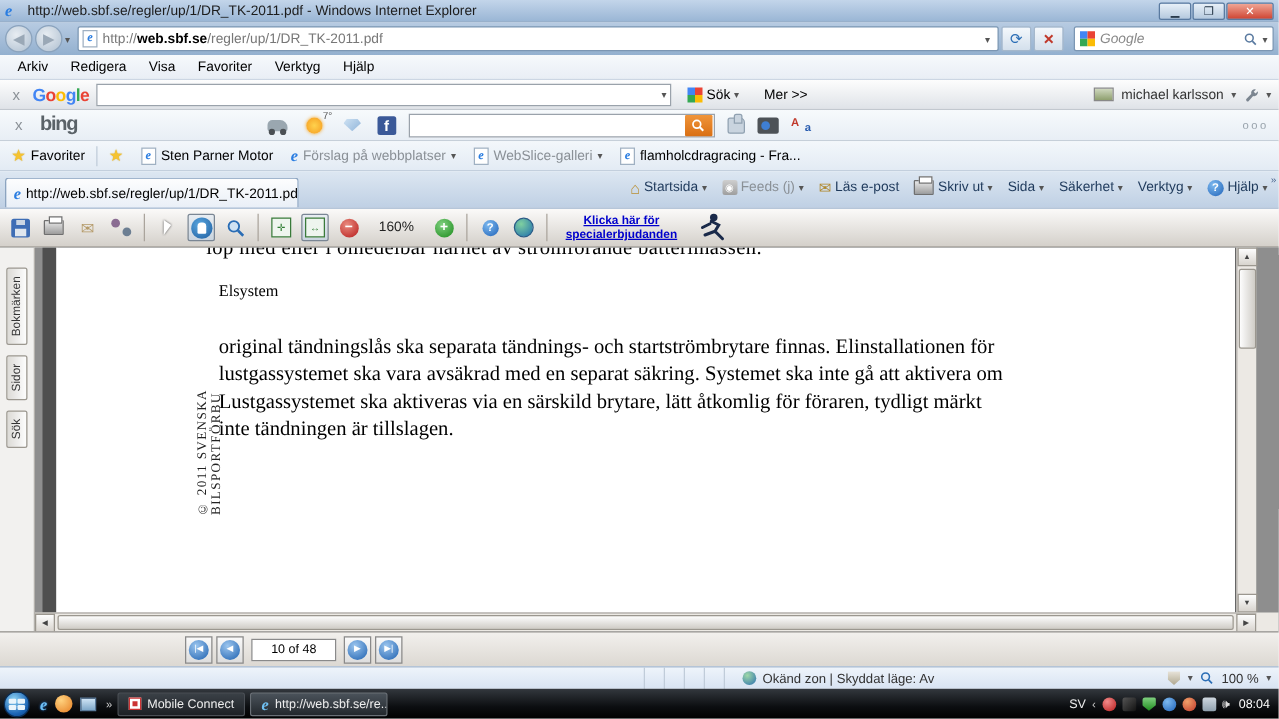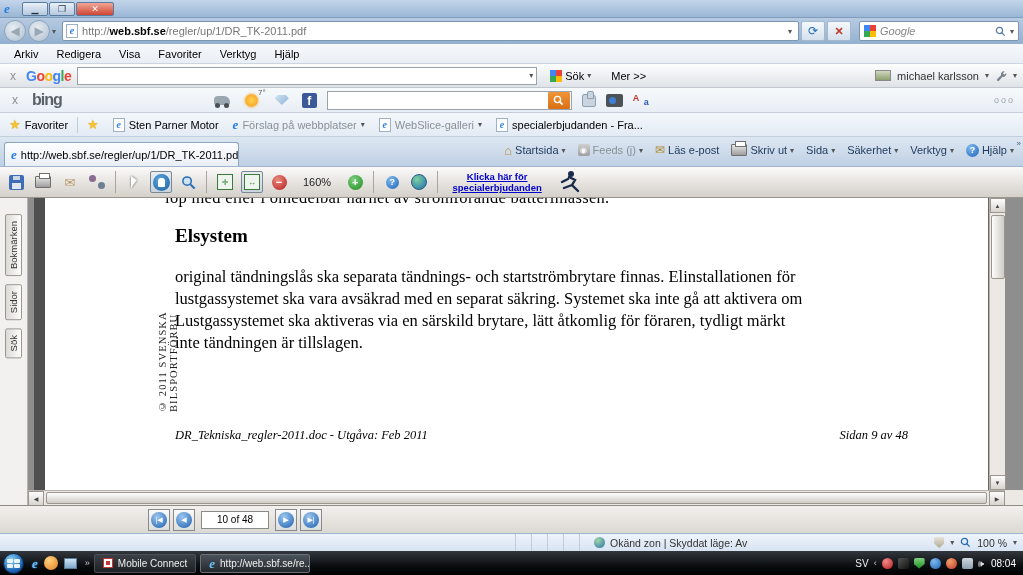--- a/index.html
+++ b/index.html
@@ -120,21 +120,21 @@
   .runner{width:30px;height:24px;}
 
   
   .content{flex:1;position:relative;background:#8e8e8e;overflow:hidden;}
   .sidestrip{position:absolute;left:0;top:0;bottom:0;width:28px;background:#f2f1ef;border-right:1px solid #b5b2ad;display:flex;flex-direction:column;align-items:center;gap:8px;padding-top:16px;}
   .vtab{writing-mode:vertical-rl;transform:rotate(180deg);font-size:9.5px;color:#333;background:linear-gradient(90deg,#fdfdfd,#dcdad6);border:1px solid #9b978f;border-radius:2px;padding:6px 2px;}
   .darkband{position:absolute;left:34px;top:0;bottom:15px;width:11px;background:#4f4f4f;}
   .page{position:absolute;left:45px;top:0;right:35px;bottom:15px;background:#fff;overflow:hidden;box-shadow:1px 0 0 #666;}
   .serif{font-family:"Liberation Serif","DejaVu Serif",serif;}
   .clipline{position:absolute;top:-10px;left:120px;white-space:nowrap;font-size:16.5px;letter-spacing:0.3px;}
-  .heading{position:absolute;top:27px;left:130px;font-size:19px;font-weight:bold;}
+  .heading{position:absolute;top:27px;left:130px;font-size:13px;font-weight:normal;}
   .bodytext{position:absolute;top:68px;left:130px;font-size:16.5px;line-height:22px;white-space:nowrap;}
   .copyright{position:absolute;left:112px;top:22px;height:192px;writing-mode:vertical-rl;transform:rotate(180deg);font-size:10.5px;letter-spacing:1.1px;color:#222;}
   .pfoot{position:absolute;top:230px;left:130px;right:80px;display:flex;justify-content:space-between;font-size:12.5px;font-style:italic;}
   .vscroll{position:absolute;right:18px;top:0;bottom:15px;width:16px;background:#ece9e4;border-left:1px solid #b5b2ad;display:flex;flex-direction:column;justify-content:space-between;align-items:center;}
   .scrbtn{width:16px;height:15px;background:linear-gradient(#fdfdfd,#d8d4ce);border:1px solid #9b978f;display:flex;align-items:center;justify-content:center;font-size:6px;color:#444;}
   .vthumb{position:absolute;top:17px;left:1px;width:14px;height:64px;background:linear-gradient(90deg,#fdfdfd,#cfccc6);border:1px solid #9b978f;border-radius:2px;}
   .hscroll{position:absolute;left:28px;right:18px;bottom:0;height:15px;background:#ece9e4;border-top:1px solid #b5b2ad;display:flex;justify-content:space-between;align-items:center;}
   .hthumb{position:absolute;left:18px;right:18px;top:1px;height:12px;background:linear-gradient(#fdfdfd,#cfccc6);border:1px solid #9b978f;border-radius:2px;}
   .corner{position:absolute;right:0;bottom:0;width:18px;height:15px;background:#ece9e4;}
   .gray-right{position:absolute;right:0;top:0;bottom:15px;width:18px;background:#8e8e8e;}
@@ -178,20 +178,21 @@
   .t-spk{background:transparent;color:#ddd;font-size:10px;width:auto;}
   .time{color:#fff;padding-left:2px;}
 </style>
 </head>
 <body>
 
 <div id="screen">
 
   <div class="titlebar">
     <span class="ie-ico eletter big">e</span>
+    <span class="title">http://web.sbf.se/regler/up/1/DR_TK-2011.pdf - Windows Internet Explorer</span>
     <span class="winbtns">
       <span class="winbtn">▁</span>
       <span class="winbtn">❐</span>
       <span class="winbtn close">✕</span>
     </span>
   </div>
 
   <div class="navbar">
     <span class="navcirc">◀</span>
     <span class="navcirc">▶</span>
@@ -319,21 +320,21 @@
       <span class="page-eico">
           <span class="eletter">e</span>
         </span>
       <span>WebSlice-galleri</span>
       <span class="caret">▾</span>
     </span>
     <span class="favitem">
       <span class="page-eico">
           <span class="eletter">e</span>
         </span>
-      <span>specialerbjudanden - Fra...</span>
+      <span>flamholcdragracing - Fra...</span>
     </span>
   </div>
 
   <div class="tabrow">
     <span class="tab">
       <span class="eletter big">e</span>
       <span>http://web.sbf.se/regler/up/1/DR_TK-2011.pdf</span>
     </span>
     <span class="ovf">»</span>
     <span class="cmdbar">
@@ -447,24 +448,20 @@
     <div class="page serif">
       <div class="clipline">löp med eller i omedelbar närhet av strömförande batterimassen.</div>
       <div class="heading">Elsystem</div>
       <div class="bodytext">
         <div>original tändningslås ska separata tändnings- och startströmbrytare finnas. Elinstallationen för</div>
         <div>lustgassystemet ska vara avsäkrad med en separat säkring. Systemet ska inte gå att aktivera om</div>
         <div>Lustgassystemet ska aktiveras via en särskild brytare, lätt åtkomlig för föraren, tydligt märkt</div>
         <div>inte tändningen är tillslagen.</div>
       </div>
       <div class="copyright">© 2011  SVENSKA BILSPORTFÖRBU</div>
-      <div class="pfoot">
-        <span>DR_Tekniska_regler-2011.doc - Utgåva: Feb 2011</span>
-        <span>Sidan 9 av 48</span>
-      </div>
     </div>
 
     <div class="gray-right"></div>
     <div class="vscroll">
       <span class="scrbtn">▲</span>
       <span class="vthumb"></span>
       <span class="scrbtn">▼</span>
     </div>
     <div class="hscroll">
       <span class="scrbtn" style="height:15px;">◀</span>

